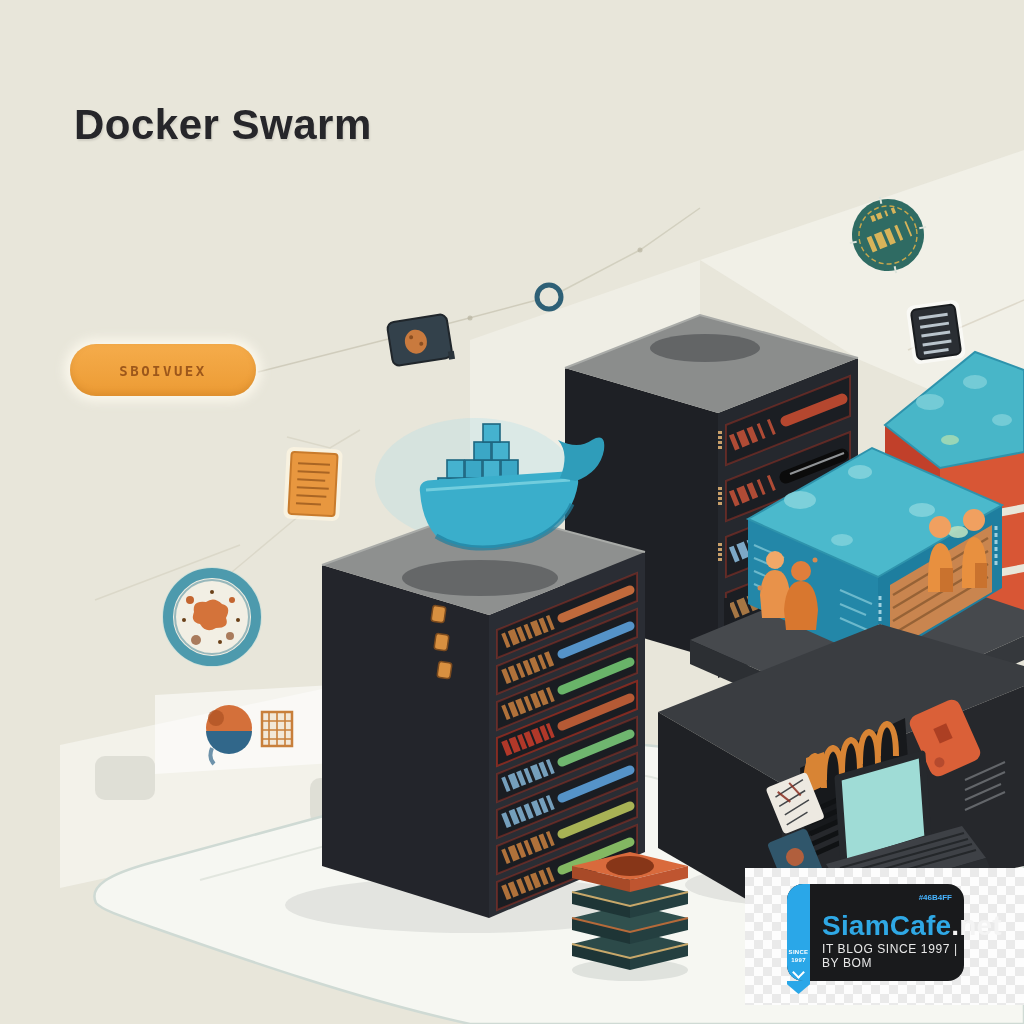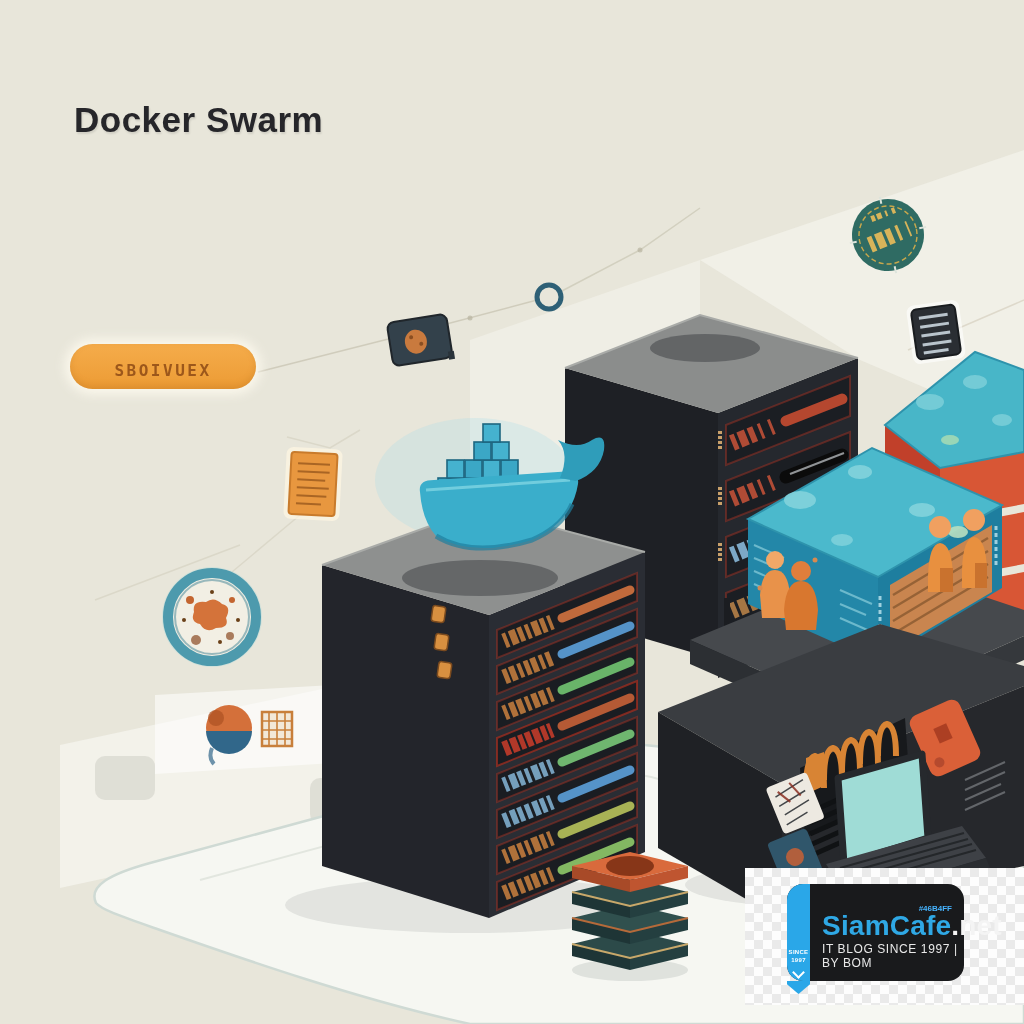--- a/index.html
+++ b/index.html
@@ -1,46 +1,46 @@
 <!DOCTYPE html>
 <html><head>
 <meta charset="utf-8">
 <style>
   html,body{margin:0;padding:0;}
   body{width:1024px;height:1024px;position:relative;overflow:hidden;
        background:#E8E6DA;font-family:"Liberation Sans",sans-serif;}
   .stage{position:absolute;inset:0;}
   
   .title{position:absolute;left:74px;top:100px;color:#26262A;font-weight:bold;
-         font-size:35px;line-height:1.17;letter-spacing:.5px;
+         font-size:42px;line-height:1.17;letter-spacing:.5px;
          text-shadow:1px 2px 2px rgba(0,0,0,.10);}
   
-  .cta{position:absolute;left:70px;top:344px;width:186px;height:45px;border-radius:26px;
+  .cta{position:absolute;left:70px;top:344px;width:186px;height:52px;border-radius:26px;
        background:linear-gradient(180deg,#F5AC4B,#EC9B34);border:none;cursor:pointer;
        box-shadow:0 0 12px 5px rgba(255,252,240,.85), inset 0 -3px 6px rgba(175,105,25,.25);
-       color:#9C571B;font-weight:bold;font-size:16px;letter-spacing:2.5px;
+       color:#9C571B;font-weight:bold;font-size:14px;letter-spacing:2.5px;
        font-family:"DejaVu Sans Mono",monospace;text-align:center;line-height:52px;
        filter:blur(.2px);}
   
   .checker{position:absolute;left:745px;top:868px;width:279px;height:137px;
        background-color:#FDFDFD;
        background-image:linear-gradient(45deg,#EAEAEA 25%,transparent 25%,transparent 75%,#EAEAEA 75%),
                         linear-gradient(45deg,#EAEAEA 25%,transparent 25%,transparent 75%,#EAEAEA 75%);
        background-position:0 0,9px 9px;background-size:18px 18px;}
   .logo-card{position:absolute;left:787px;top:884px;width:177px;height:97px;
        background:#191A1C;border-radius:16px;}
   .ribbon{position:absolute;left:0;top:0;bottom:0;width:23px;background:#2AA7E8;
        border-radius:16px 0 0 16px;}
   .ribbon-tail{position:absolute;left:0;top:100%;width:23px;height:13px;background:#2AA7E8;
        clip-path:polygon(0 0,100% 0,100% 25%,50% 100%,0 25%);}
   .ribbon-txt{position:absolute;left:0;right:0;bottom:16px;color:#fff;font-size:6px;
        font-weight:bold;text-align:center;line-height:1.3;letter-spacing:.3px;}
   .chev{position:absolute;left:7px;bottom:4px;width:7px;height:7px;
        border-right:2px solid #fff;border-bottom:2px solid #fff;transform:rotate(45deg);}
-  .hexlbl{position:absolute;right:12px;top:9px;color:#46B4FF;font-size:8px;font-weight:bold;margin-top:11px;}
+  .hexlbl{position:absolute;right:12px;top:9px;color:#46B4FF;font-size:8px;font-weight:bold;}
   .brand{position:absolute;left:35px;top:26px;font-size:28px;font-weight:bold;letter-spacing:.2px;}
   .brand .b1{color:#2FA8E5;} .brand .b2{color:#F4F4F4;}
   .tagline{position:absolute;left:35px;top:58px;color:#E9E9E9;font-size:12px;letter-spacing:.6px;}
 </style>
 </head>
 <body>
 
 <div class="stage">
 <svg width="1024" height="1024" viewBox="0 0 1024 1024">
   <defs>

